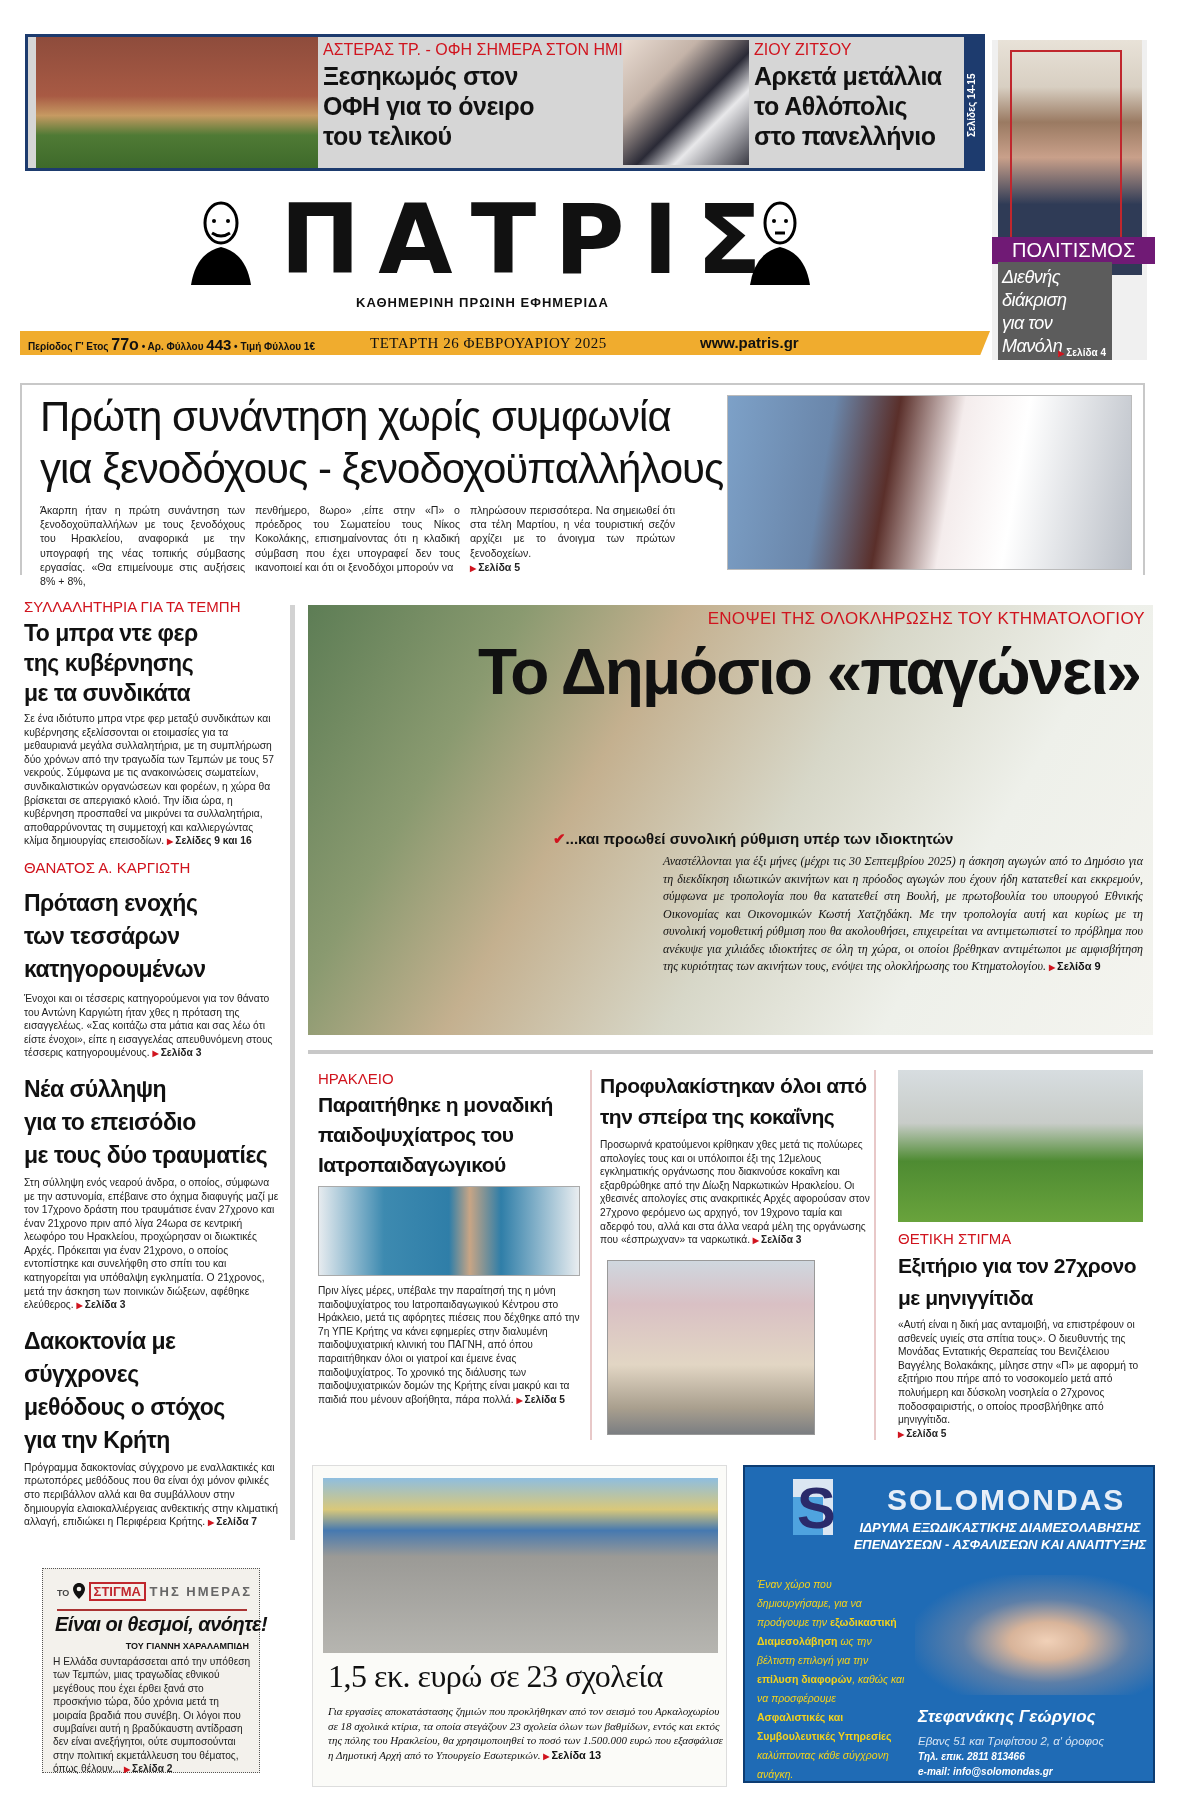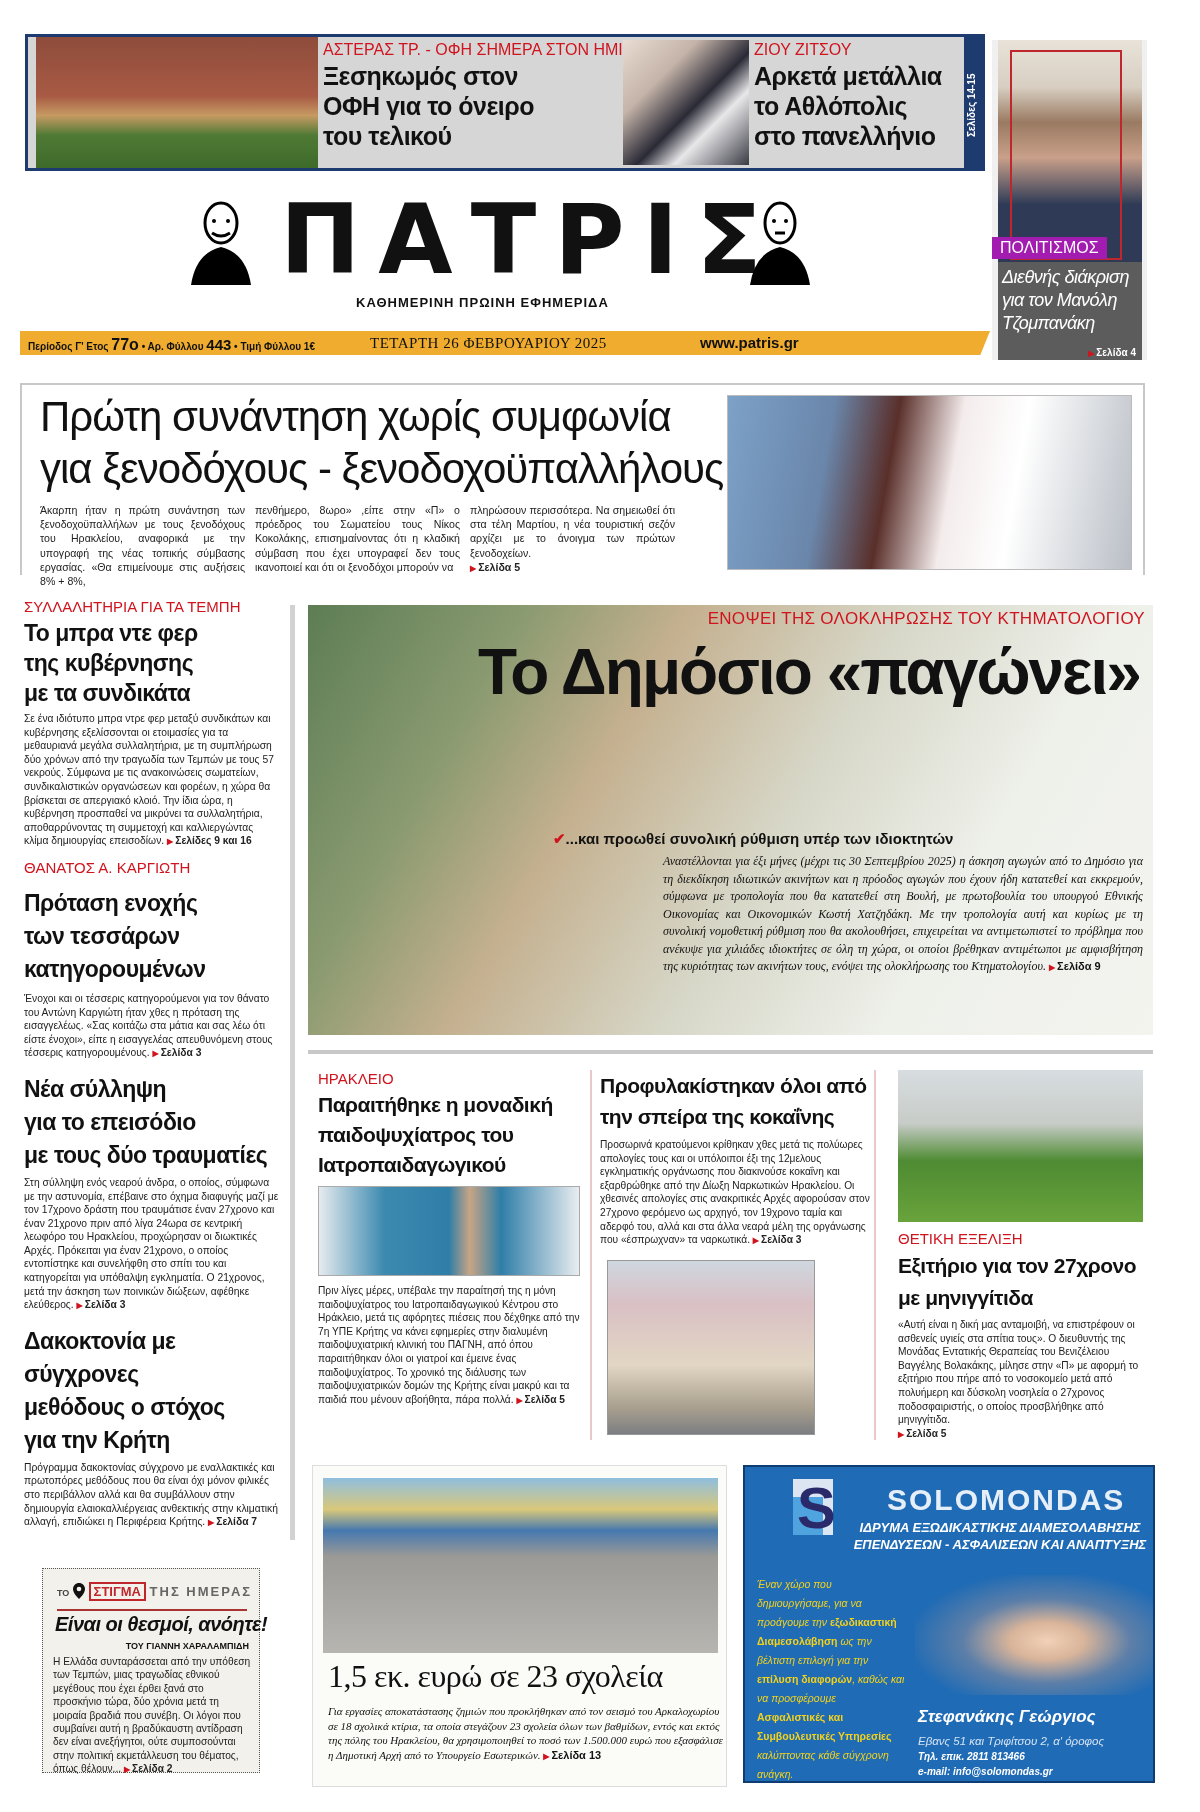--- a/index.html
+++ b/index.html
@@ -49,22 +49,22 @@
     <div>στο πανελλήνιο</div>
   </div>
   <div class="abs" style="right:0;top:0;width:18px;height:131px;background:#1d3b6e">
     <div style="position:absolute;left:2px;top:100px;transform:rotate(-90deg);transform-origin:left top;color:#fff;font-size:10px;font-weight:bold;white-space:nowrap">Σελίδες 14-15</div>
   </div>
 </div>
 
 <div id="culture" class="abs">
   <div class="abs photo ph-portrait" style="left:6px;top:0;width:144px;height:235px"></div>
   <div class="abs" style="left:18px;top:10px;width:112px;height:210px;border:2px solid #c0272d"></div>
-  <div class="abs cond" style="left:0;top:197px;background:#a21caf;color:#fff;font-size:16px;padding:2px 8px">ΠΟΛΙΤΙΣΜΟΣ</div>
-  <div class="abs" style="left:6px;top:222px;width:144px;height:98px;background:#5c5c5c">
+  <div class="abs cond" style="left:0;top:197px;background:#701a75;color:#fff;font-size:20px;padding:2px 20px">ΠΟΛΙΤΙΣΜΟΣ</div>
+  <div class="abs" style="left:6px;top:222px;width:114px;height:98px;background:#5c5c5c">
     <div style="color:#fff;font-style:italic;font-size:18px;line-height:23px;padding:4px 2px 0 4px;letter-spacing:-0.5px">
       <div>Διεθνής διάκριση</div>
       <div>για τον Μανόλη</div>
       <div>Τζομπανάκη</div>
     </div>
     <div class="ref" style="position:absolute;right:6px;bottom:2px;color:#fff;font-size:10px">Σελίδα 4</div>
   </div>
 </div>
 
 <div class="abs" style="left:186px;top:195px;width:70px;height:90px">
@@ -211,21 +211,21 @@
     <div>την σπείρα της κοκαΐνης</div>
   </div>
   <div class="body" style="margin-top:6px;font-size:10.2px;line-height:13.6px"><span>Προσωρινά κρατούμενοι κρίθηκαν χθες μετά τις πολύωρες απολογίες τους και οι υπόλοιποι έξι της 12μελους εγκληματικής οργάνωσης που διακινούσε κοκαΐνη και εξαρθρώθηκε από την Δίωξη Ναρκωτικών Ηρακλείου. Οι χθεσινές απολογίες στις ανακριτικές Αρχές αφορούσαν στον 27χρονο φερόμενο ως αρχηγό, τον 19χρονο ταμία και αδερφό του, αλλά και στα άλλα νεαρά μέλη της οργάνωσης που «έσπρωχναν» τα ναρκωτικά.</span> <span class="ref">Σελίδα 3</span></div>
   <div class="photo ph-building" style="width:208px;height:175px;margin:12px 0 0 7px;border:1px solid #999"></div>
 </div>
 
 <div class="abs" style="left:874px;top:1070px;width:2px;height:370px;background:#e8c8c8"></div>
 
 <div class="abs" style="left:898px;top:1070px;width:255px">
   <div class="photo ph-soccer" style="width:245px;height:152px"></div>
-  <div class="red cond" style="font-size:15px;line-height:18px;margin-top:8px">ΘΕΤΙΚΗ ΕΞΕΛΙΞΗ</div>
+  <div class="red cond" style="font-size:15px;line-height:18px;margin-top:8px">ΘΕΤΙΚΗ ΣΤΙΓΜΑ</div>
   <div class="hl" style="font-size:21px;line-height:32px;margin-top:2px">
     <div>Εξιτήριο για τον 27χρονο</div>
     <div>με μηνιγγίτιδα</div>
   </div>
   <div class="body" style="margin-top:4px;font-size:10.2px;line-height:13.6px"><span>«Αυτή είναι η δική μας ανταμοιβή, να επιστρέφουν οι ασθενείς υγιείς στα σπίτια τους». Ο διευθυντής της Μονάδας Εντατικής Θεραπείας του Βενιζέλειου Βαγγέλης Βολακάκης, μίλησε στην «Π» με αφορμή το εξιτήριο που πήρε από το νοσοκομείο μετά από πολυήμερη και δύσκολη νοσηλεία ο 27χρονος ποδοσφαιριστής, ο οποίος προσβλήθηκε από μηνιγγίτιδα.</span><br><span class="ref">Σελίδα 5</span></div>
 </div>
 
 <div class="abs" style="left:312px;top:1465px;width:415px;height:322px;background:#fbfbf8;border:1px solid #ddd">
   <div class="abs photo ph-school" style="left:10px;top:12px;width:395px;height:175px"></div>
   <div class="abs" style="left:15px;top:192px;font-family:'Liberation Serif',serif;font-size:32px;letter-spacing:-0.5px;white-space:nowrap">1,5 εκ. ευρώ σε 23 σχολεία</div>

